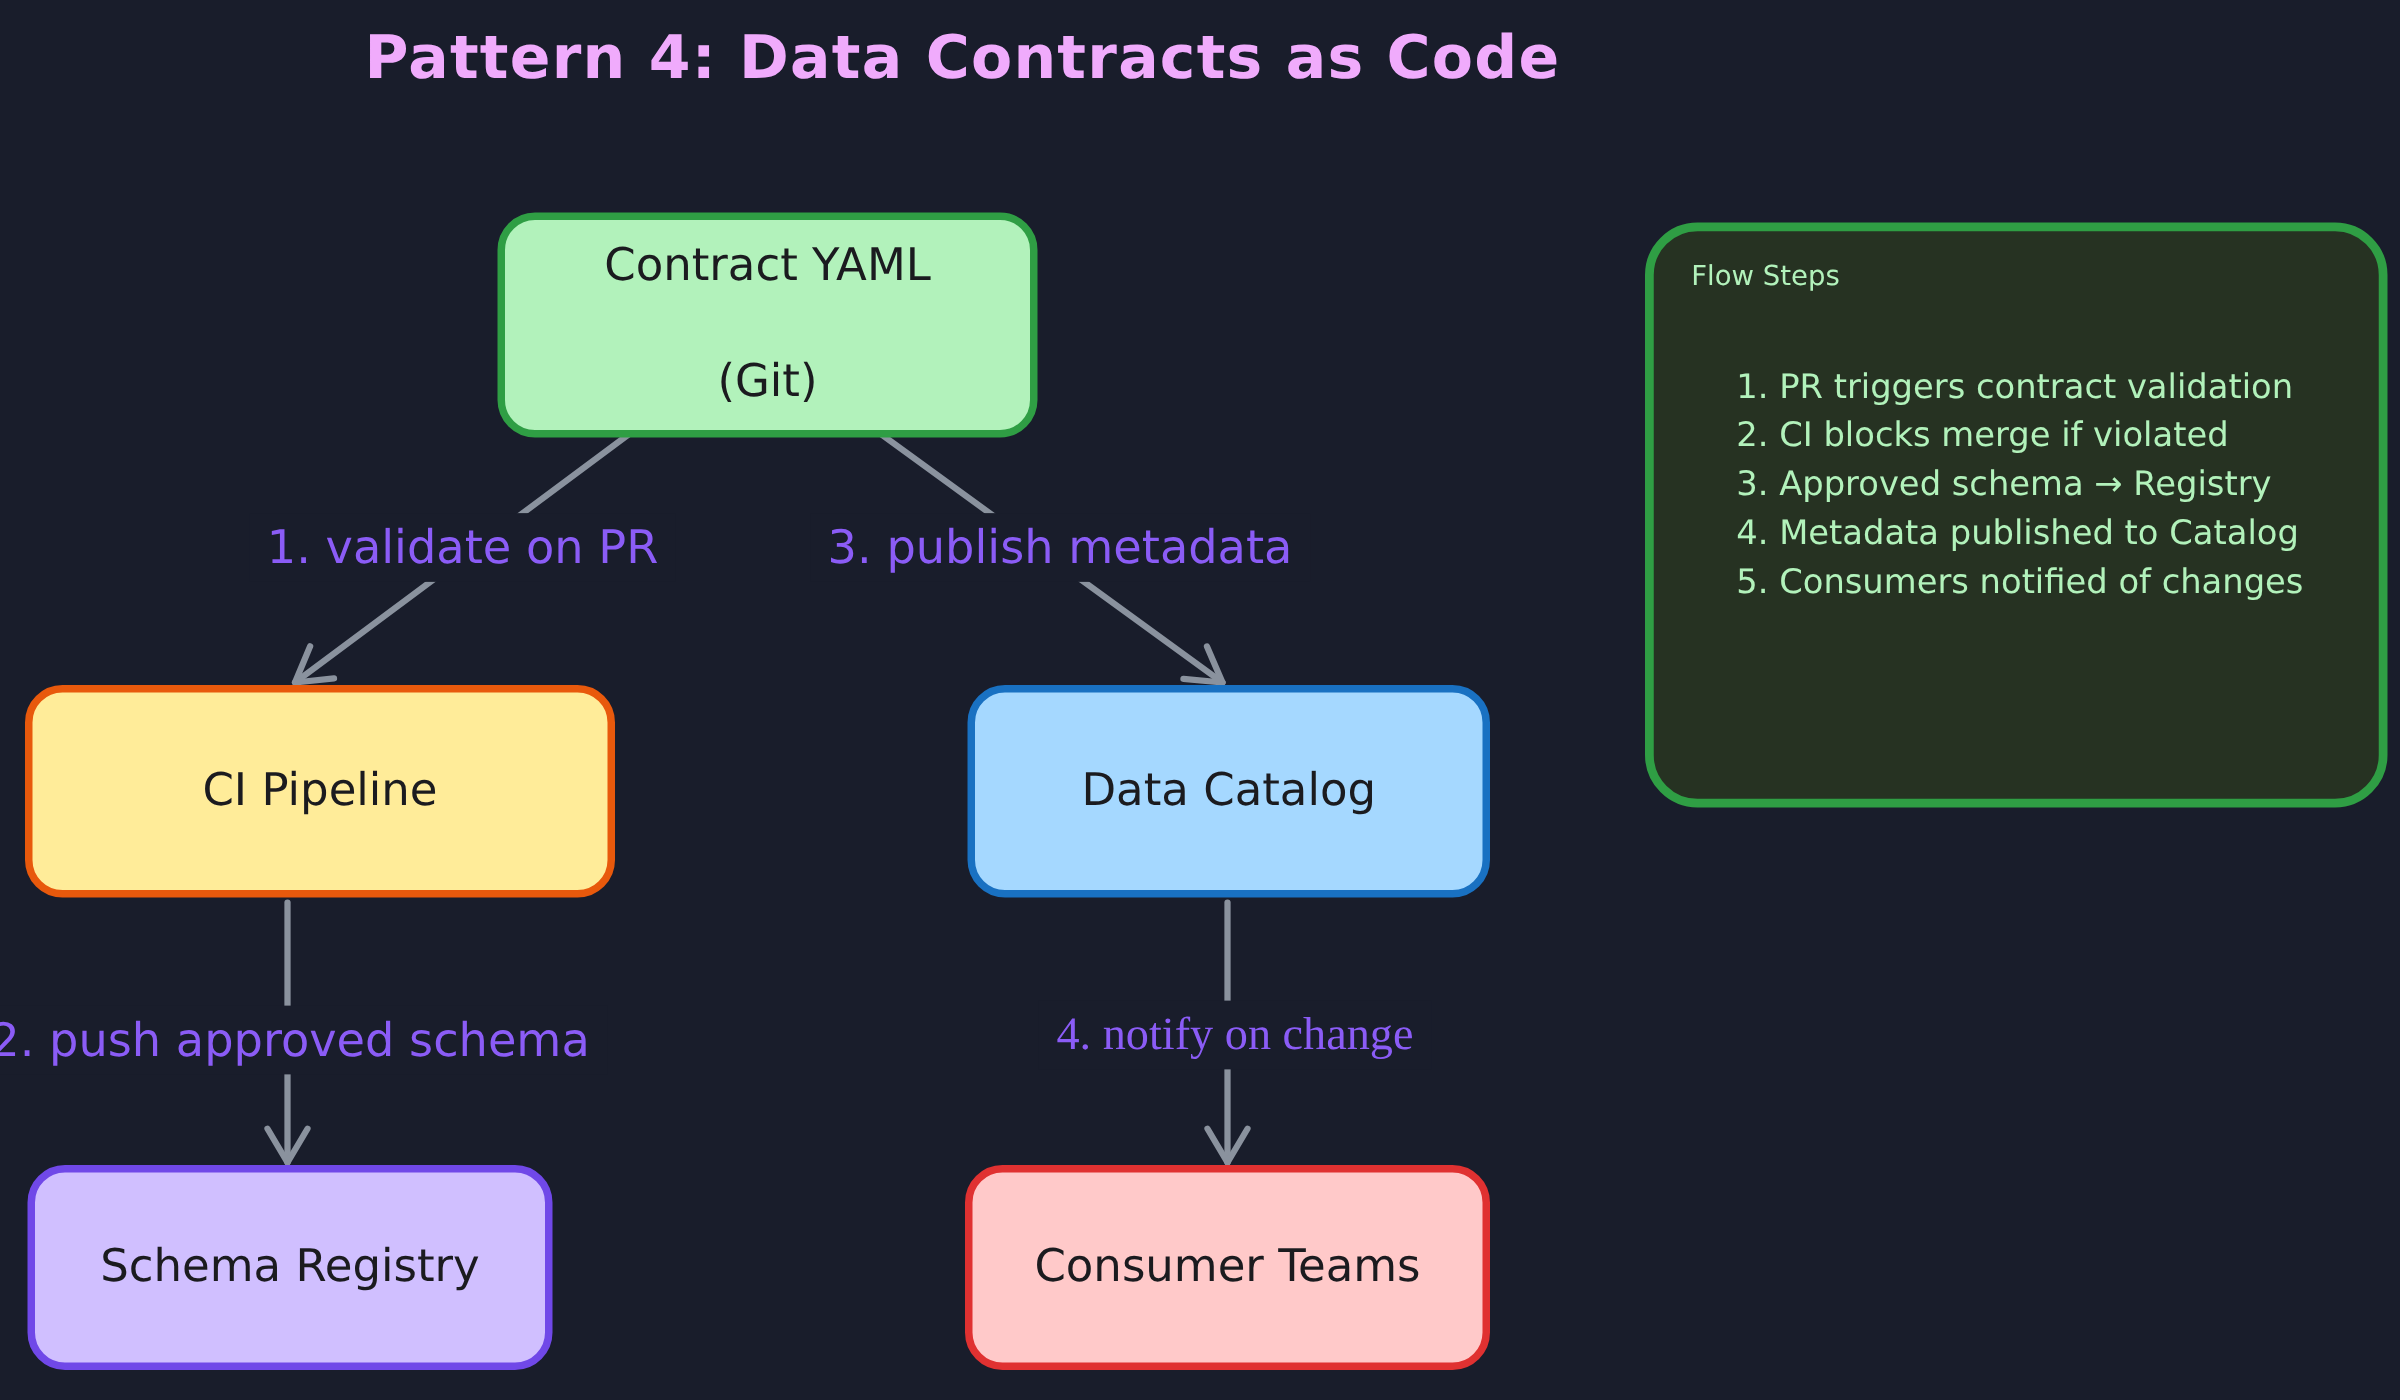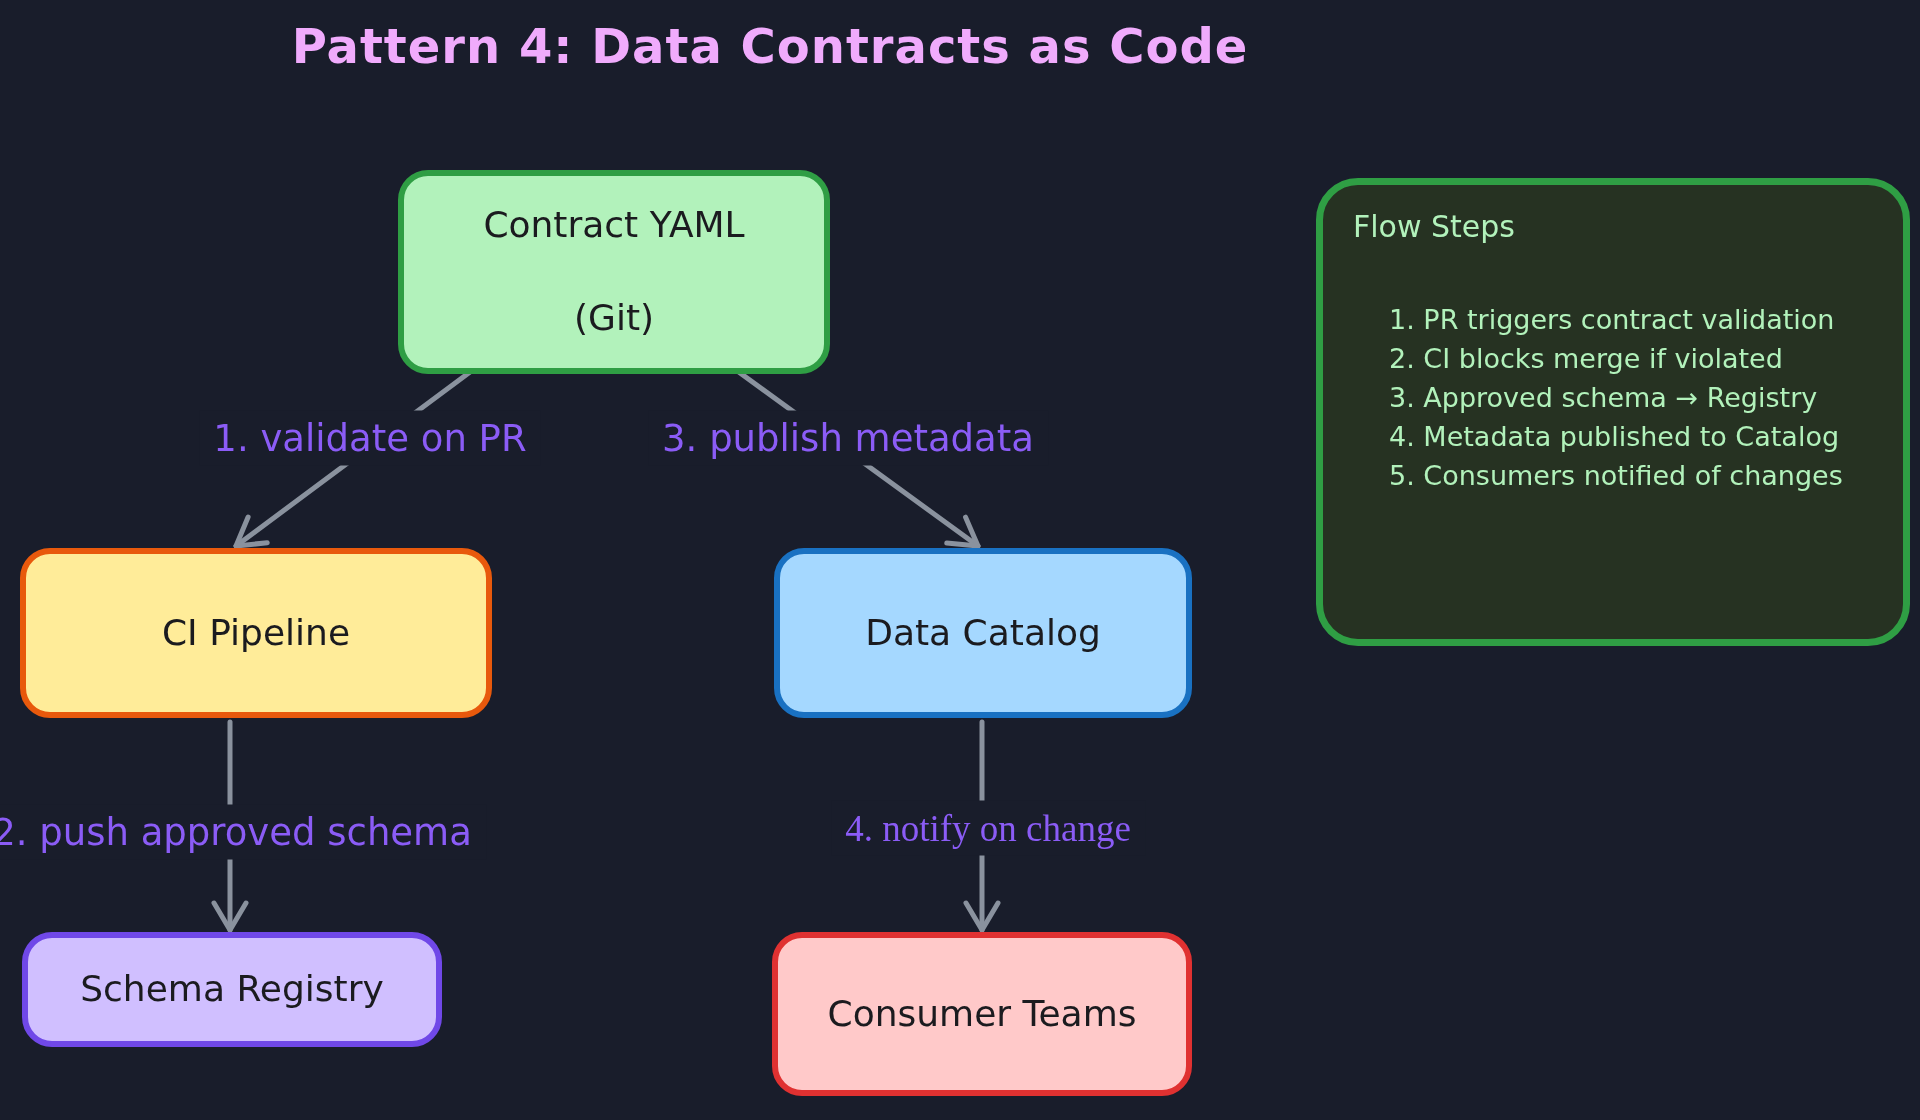--- a/index.html
+++ b/index.html
@@ -38,24 +38,24 @@
     align-items: center;
     justify-content: center;
     text-align: center;
     border-radius: 30px;
     font-size: 36px;
     font-weight: 500;
     color: #1b1b1f;
     line-height: 1.35;
     box-sizing: border-box;
   }
-  .node-contract  { left: 398px; top: 170px;  width: 432px; height: 204px; background: #b2f2bb; border: 6px solid #2f9e44; gap: 44px; }
+  .node-contract  { left: 398px; top: 170px;  width: 432px; height: 180px; background: #b2f2bb; border: 6px solid #2f9e44; gap: 44px; }
   .node-ci        { left: 20px;  top: 548px;  width: 472px; height: 170px; background: #ffec99; border: 6px solid #e8590c; }
   .node-catalog   { left: 774px; top: 548px;  width: 418px; height: 170px; background: #a5d8ff; border: 6px solid #1971c2; }
-  .node-registry  { left: 22px;  top: 932px;  width: 420px; height: 115px; background: #d0bfff; border: 6px solid #7048e8; }
+  .node-registry  { left: 22px;  top: 932px;  width: 420px; height: 164px; background: #d0bfff; border: 6px solid #7048e8; }
   .node-consumer  { left: 772px; top: 932px;  width: 420px; height: 164px; background: #ffc9c9; border: 6px solid #e03131; }
 
   .edge-label {
     position: absolute;
     transform: translate(-50%, -50%);
     background: #191d2b;
     color: #8b5cf6;
     font-size: 37px;
     padding: 6px 14px;
     white-space: nowrap;
@@ -70,21 +70,21 @@
     left: 1316px; top: 178px;
     width: 594px; height: 468px;
     box-sizing: border-box;
     background: #263222;
     border: 7px solid #2f9e44;
     border-radius: 42px;
     color: #b2f2bb;
     padding: 24px 30px;
   }
   .flow-panel-title {
-    font-size: 30px;
+    font-size: 22px;
     margin-bottom: 56px;
   }
   .flow-step {
     font-size: 27px;
     line-height: 39px;
     white-space: nowrap;
     margin-left: 36px;
   }
 </style>
 </head>

